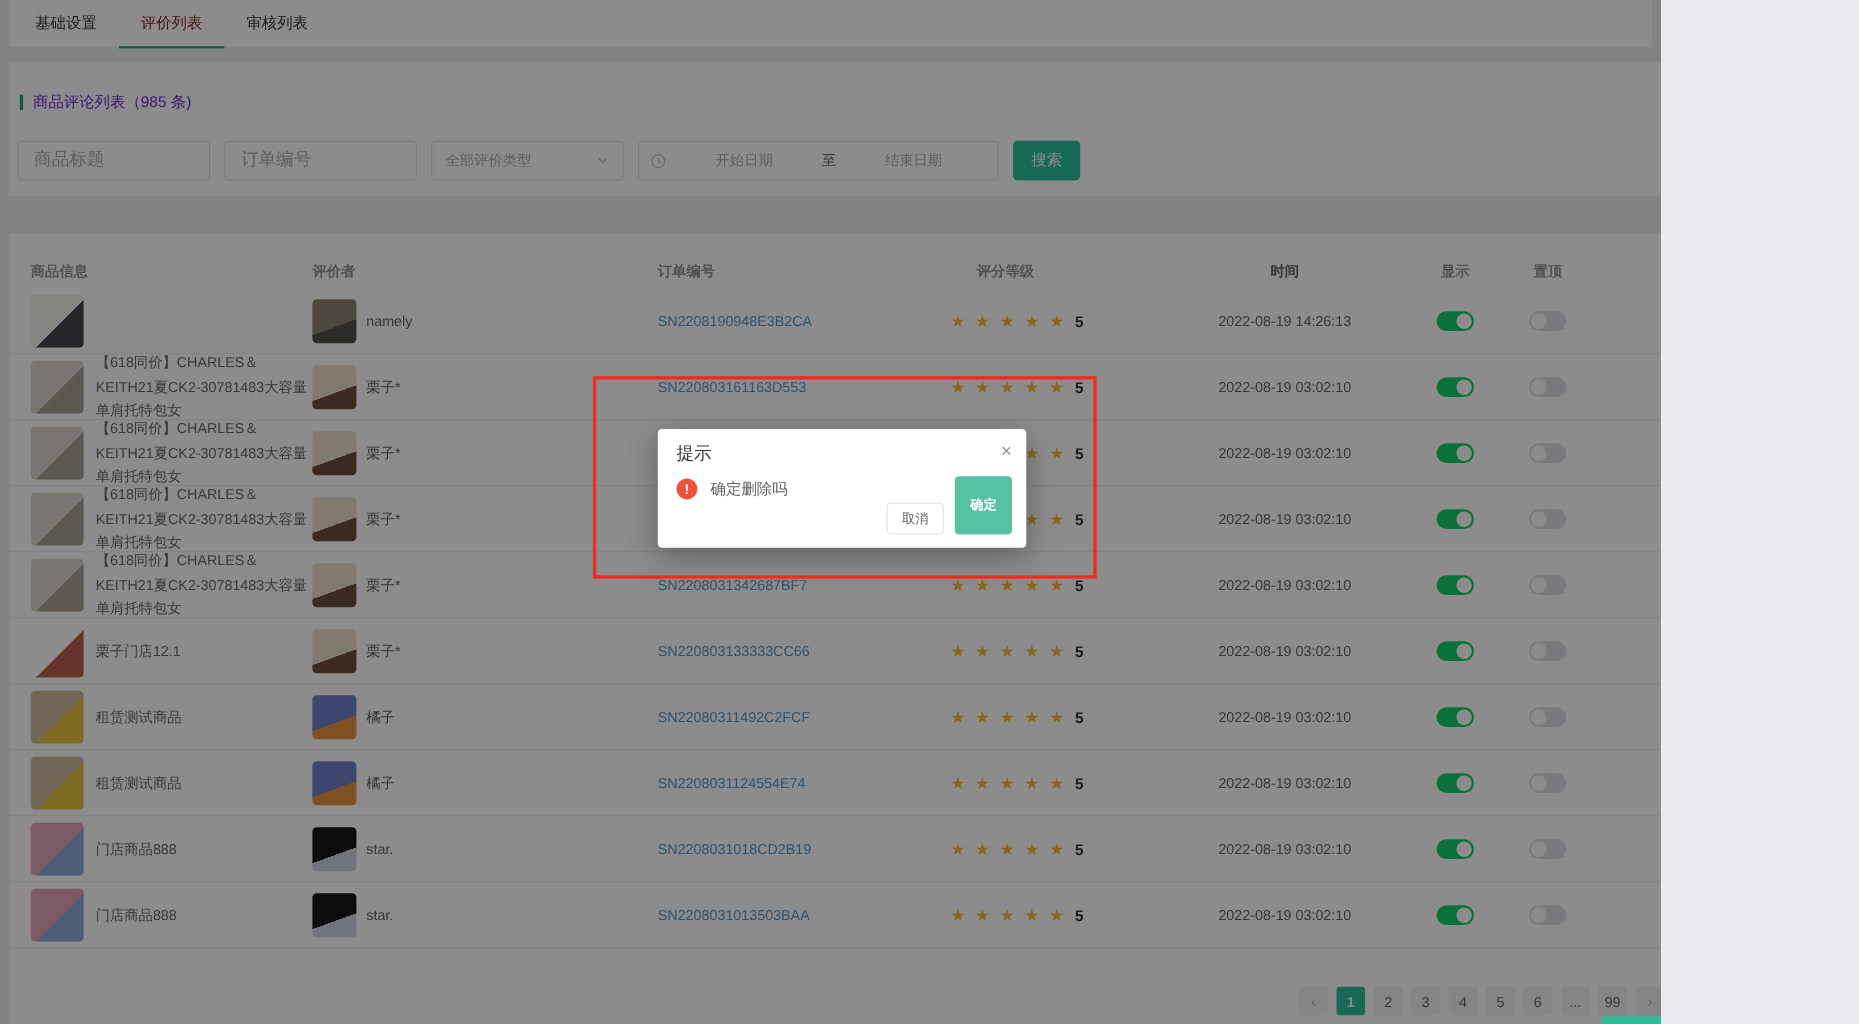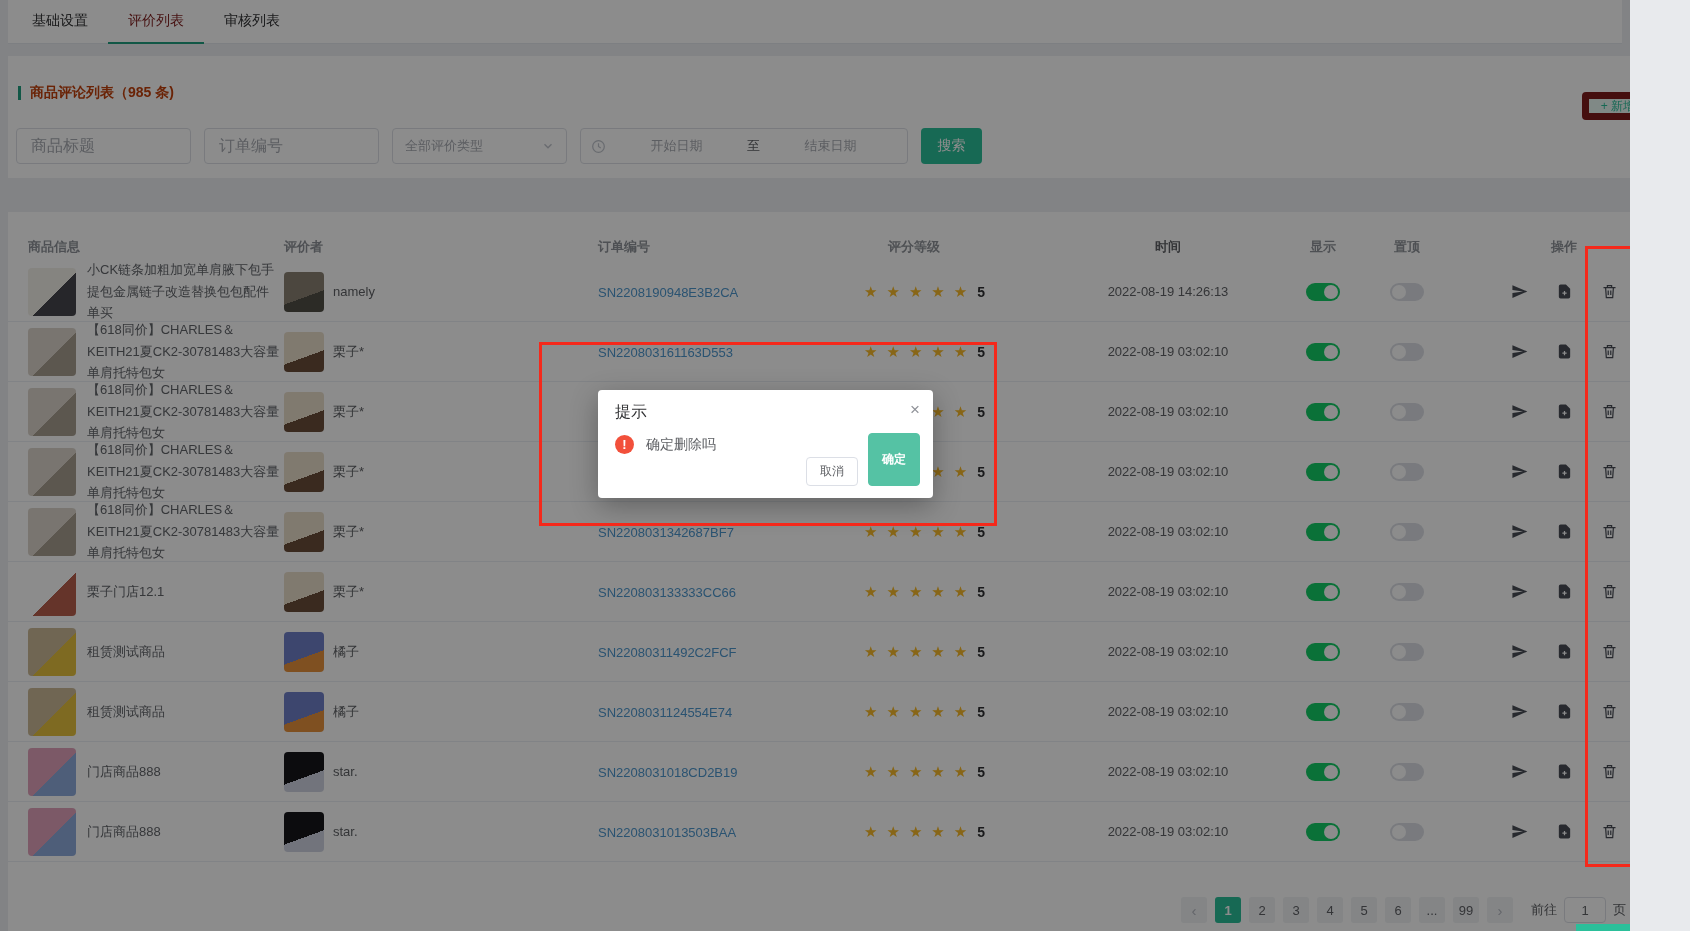--- a/index.html
+++ b/index.html
@@ -1,31 +1,31 @@
 <!DOCTYPE html>
 <html><head>
 <meta charset="utf-8">
 <style>
   html,body{margin:0;padding:0;background:#e8eaed;}
   *{box-sizing:border-box;}
-  .screen{position:relative;width:1630px;height:931px;background:#edeff2;overflow:hidden;
+  .screen{position:relative;width:1510px;height:931px;background:#edeff2;overflow:hidden;
           font-family:"Liberation Sans","DejaVu Sans",sans-serif;color:#303133;}
 
   
   .tabbar{position:absolute;left:8px;right:8px;top:0;height:44px;background:#fff;
           border-bottom:1px solid #e4e7ed;display:flex;align-items:stretch;padding:0 4px;}
   .tab{display:flex;align-items:center;padding:0 20px;font-size:14px;color:#303133;cursor:pointer;
        border-bottom:2px solid transparent;margin-bottom:-1px;}
   .tab.active{color:#7f1d1d;border-bottom-color:#1f9e80;}
 
   
   .card1{position:absolute;left:8px;top:56px;width:1674px;height:122px;background:#fff;}
   .sec-row{position:absolute;left:10px;top:28px;display:flex;align-items:center;}
   .sec-bar{width:3px;height:14px;background:#1f9e80;margin-right:9px;}
-  .sec-title{font-size:14px;font-weight:bold;color:#c2410c;}
+  .sec-title{font-size:14px;font-weight:normal;color:#6d28d9;}
   .add-btn{position:absolute;right:4px;top:36px;height:28px;padding:0 12px;font-size:12px;
            color:#2BBF9A;background:#eafaf5;border:7px solid #7f1d1d;border-radius:4px;
            display:flex;align-items:center;gap:5px;cursor:pointer;}
   .filters{position:absolute;left:8px;top:72px;display:flex;align-items:center;gap:13px;}
   .f-box{height:36px;border:1px solid #dcdfe6;border-radius:4px;background:#fff;
          display:flex;align-items:center;padding:0 12px;font-size:13px;color:#a8abb2;}
   .f-input{width:175px;}
   .f-input input{border:none;outline:none;width:100%;font-size:16px;color:#606266;background:transparent;
                  font-family:"Liberation Sans","DejaVu Sans",sans-serif;}
   .f-input input::placeholder{color:#a8abb2;}
@@ -149,21 +149,20 @@
       <div class="c4 hdr">评分等级</div>
       <div class="c5">时间</div>
       <div class="c6">显示</div>
       <div class="c7">置顶</div>
       <div class="c8">操作</div>
     </div>
     <div class="tbody" id="tbody">
         <div class="tr">
     <div class="c1">
       <div class="pimg" style="background: linear-gradient(135deg, rgb(243, 240, 233) 55%, rgb(70, 70, 78) 55%);"></div>
-      <div class="ptitle">小CK链条加粗加宽单肩腋下包手提包金属链子改造替换包包配件单买</div>
     </div>
     <div class="c2">
       <div class="avatar" style="background: linear-gradient(160deg, rgb(138, 130, 116) 60%, rgb(81, 79, 70) 60%);"></div>
       <span class="rname">namely</span>
     </div>
     <div class="c3">
       <a class="olink">SN2208190948E3B2CA</a>
     </div>
     <div class="c4">
       <span class="stars">

